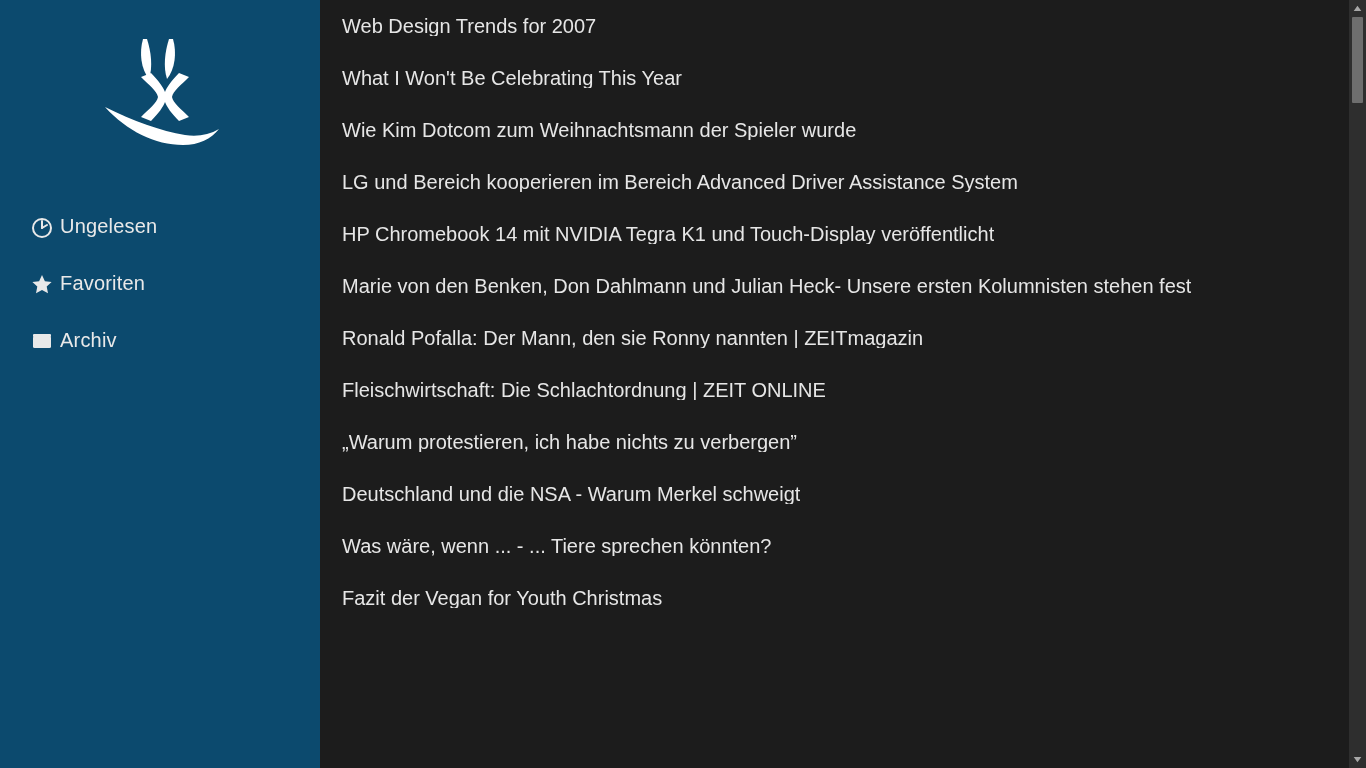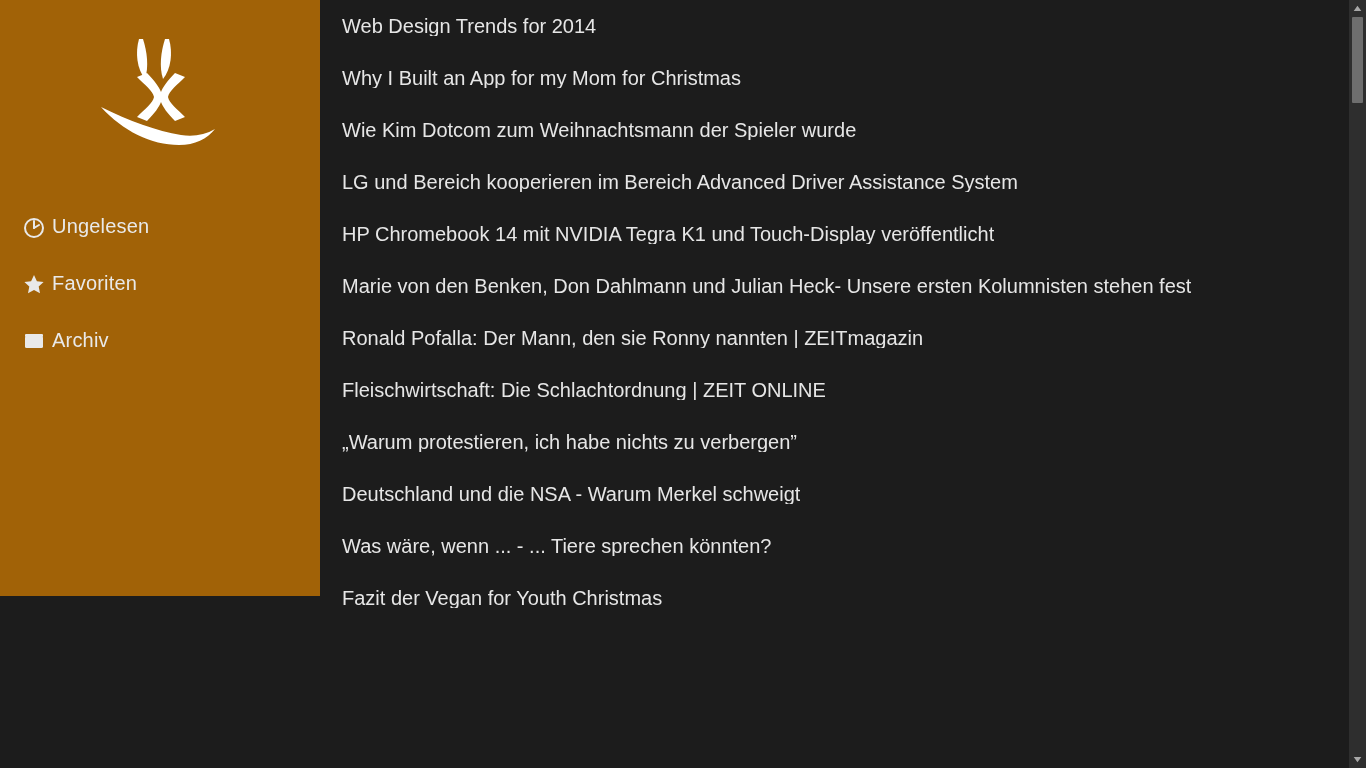--- a/index.html
+++ b/index.html
@@ -15,24 +15,25 @@
   #app {
     display: flex;
     width: 1366px;
     height: 768px;
     position: relative;
   }
 
   
   #sidebar {
     width: 320px;
-    height: 596px;
-    background: #a16207;
+    height: 768px;
+    background: #0c4a6e;
     flex: 0 0 320px;
     position: relative;
+    padding-left: 8px;
   }
   #logo-wrap {
     height: 190px;
     display: flex;
     align-items: center;
     justify-content: center;
   }
   #logo-wrap svg { display: block; }
 
   #nav { margin-top: 8px; }
@@ -179,24 +180,24 @@
         </span>
         <span class="nav-label">Archiv</span>
       </div>
 
     </div>
   </div>
 
   <div id="list-pane">
     <div id="list">
       <div class="article-row">
-          <span class="article-title">Web Design Trends for 2014</span>
-        </div>
-      <div class="article-row">
-          <span class="article-title">Why I Built an App for my Mom for Christmas</span>
+          <span class="article-title">Web Design Trends for 2007</span>
+        </div>
+      <div class="article-row">
+          <span class="article-title">What I Won't Be Celebrating This Year</span>
         </div>
       <div class="article-row">
           <span class="article-title">Wie Kim Dotcom zum Weihnachtsmann der Spieler wurde</span>
         </div>
       <div class="article-row">
           <span class="article-title">LG und Bereich kooperieren im Bereich Advanced Driver Assistance System</span>
         </div>
       <div class="article-row">
           <span class="article-title">HP Chromebook 14 mit NVIDIA Tegra K1 und Touch-Display veröffentlicht</span>
         </div>

